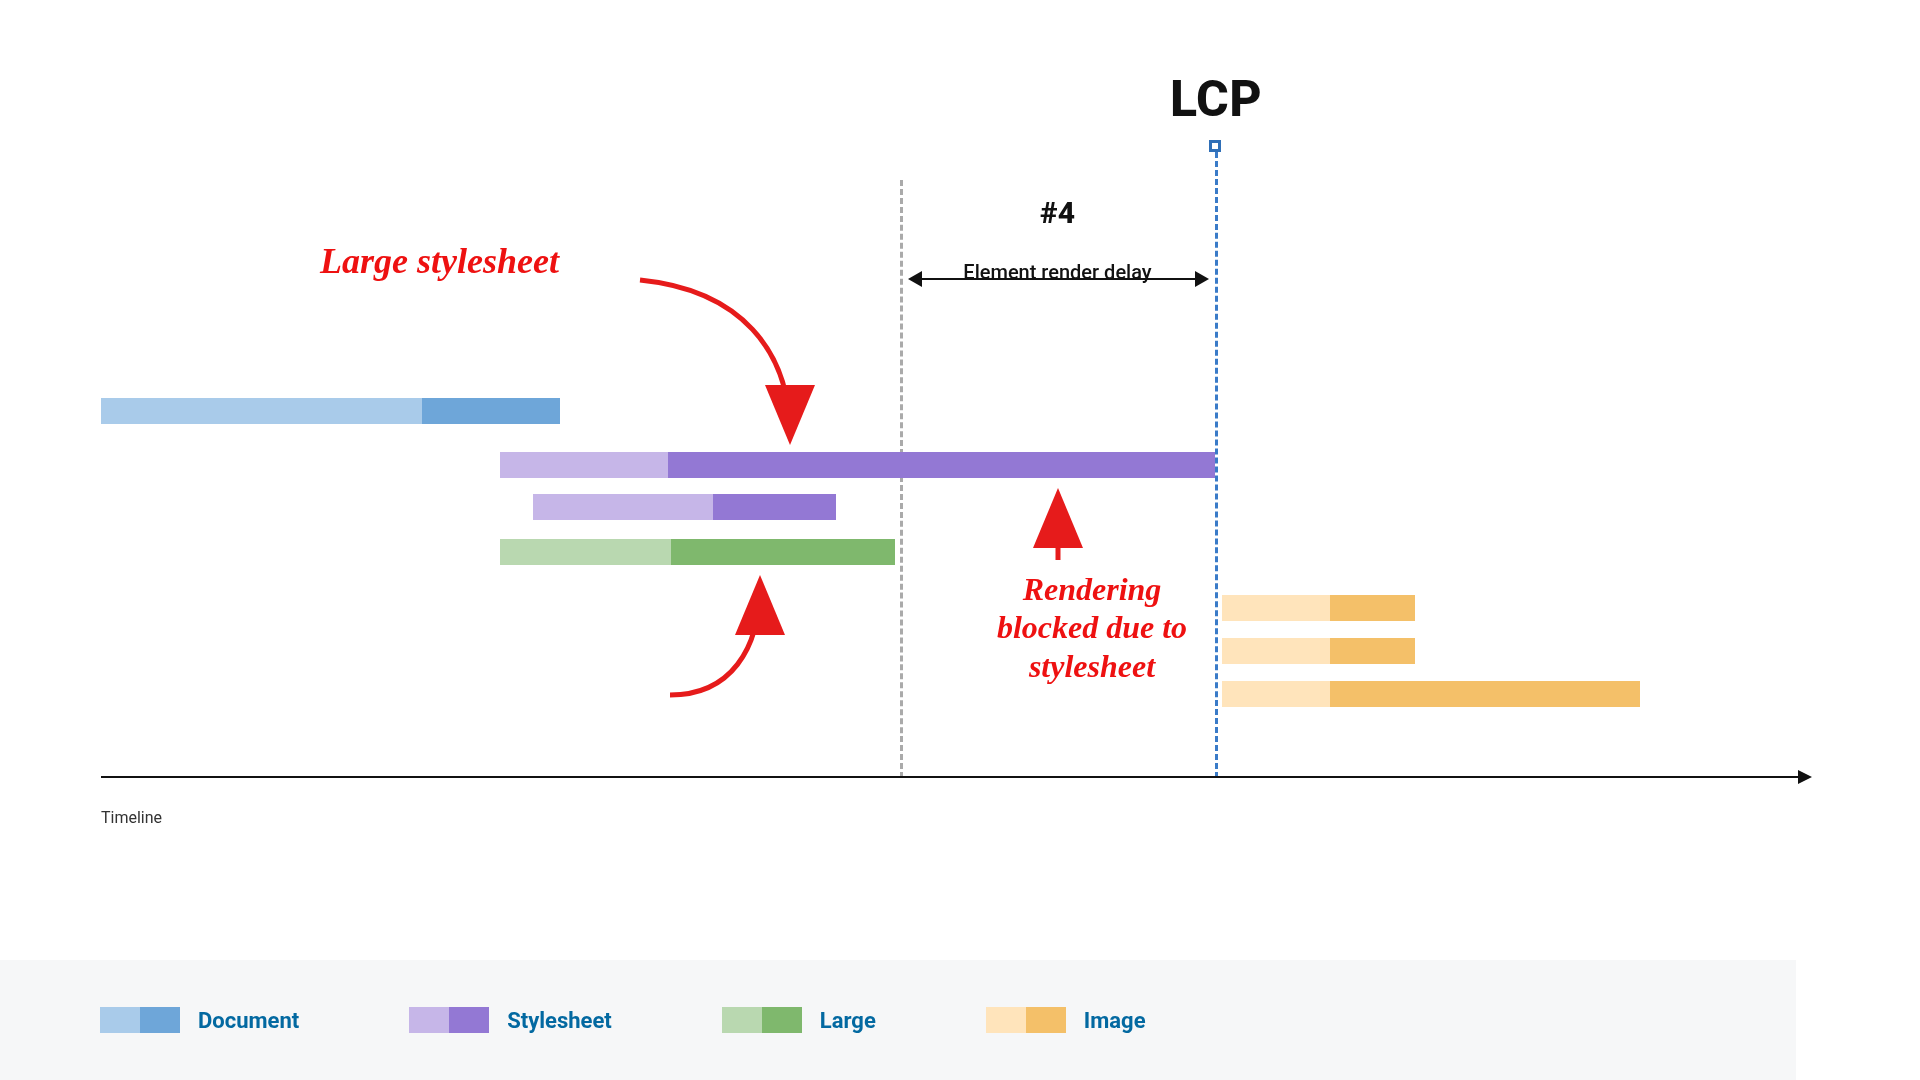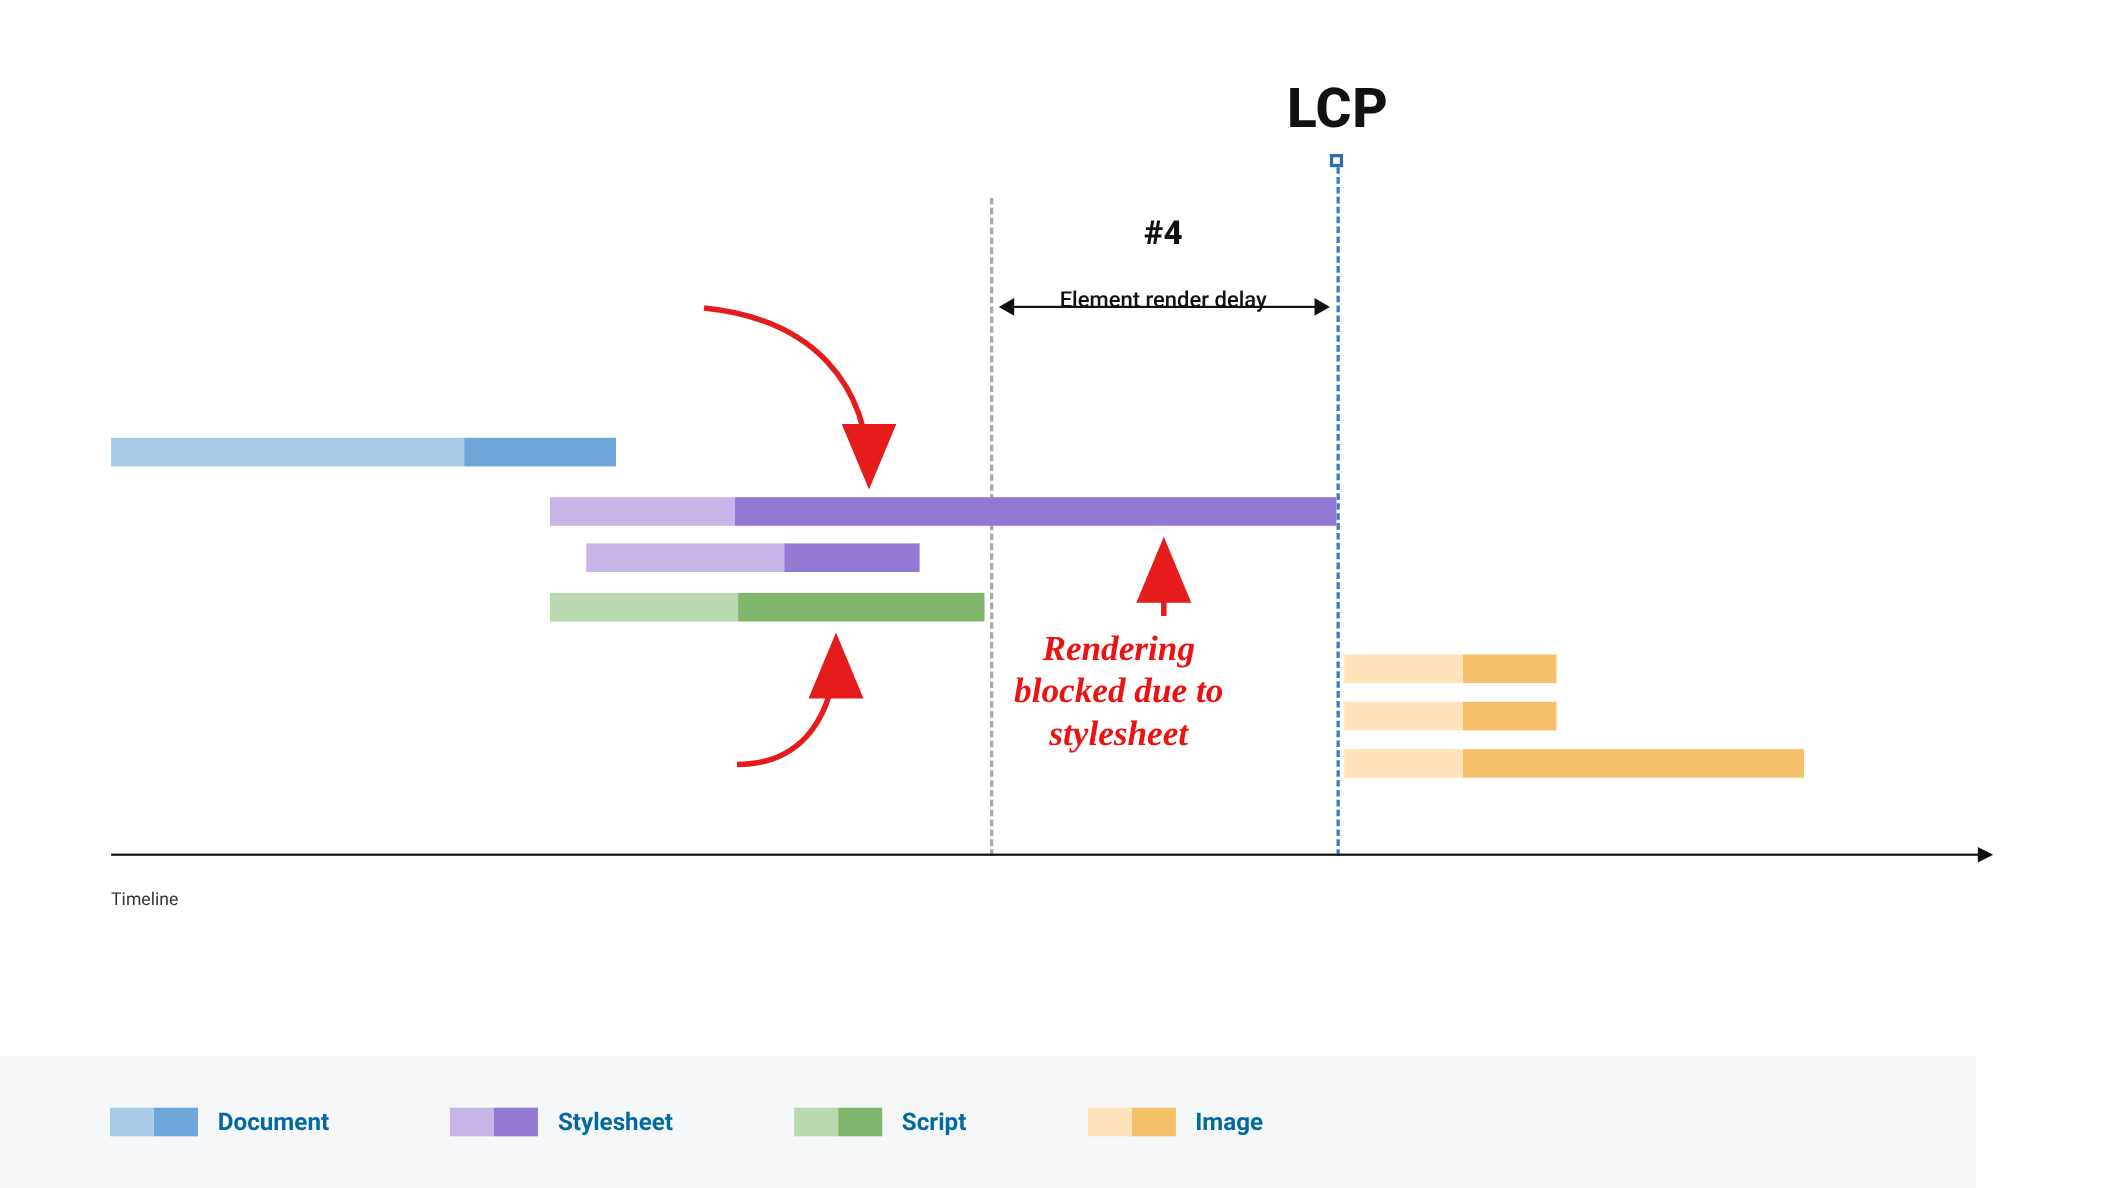--- a/index.html
+++ b/index.html
@@ -190,21 +190,22 @@
     <div class="dark" style="left:108px; right:0; background:#f4c069;"></div>
   </div>
   <div class="bar" style="left:1222px; top:681px; width:418px;">
     <div class="light" style="left:0; width:108px; background:#ffe4bb;"></div>
     <div class="dark" style="left:108px; right:0; background:#f4c069;"></div>
   </div>
 
   <div class="axis" style="left:101px; width:1709px; top:776px;"></div>
   <div class="axis-label" style="left:101px; top:808px;">Timeline</div>
 
-  <div class="hand" style="left:897px; top:570px; width:240px; font-size:32px;">Rendering blocked due to stylesheet</div>
+  <div class="hand" style="left:320px; top:240px; width:320px; text-align:left;">Large stylesheet</div>
+  <div class="hand" style="left:972px; top:570px; width:240px; font-size:32px;">Rendering blocked due to stylesheet</div>
 
   <svg class="arrow" style="left:0; top:0;" width="1920" height="1080">
     <defs>
       <marker id="rh1" markerWidth="14" markerHeight="14" refX="10" refY="5" orient="auto">
         <path d="M0,0 L12,5 L0,10 Z" fill="#e61b1b"></path>
       </marker>
     </defs>
     <path d="M 640 280 C 740 290, 790 350, 790 435" stroke="#e61b1b" stroke-width="5" fill="none" marker-end="url(#rh1)"></path>
   </svg>
 
@@ -239,21 +240,21 @@
         <div class="l" style="background:#c6b6e8;"></div>
           <div class="d" style="background:#9378d4;"></div>
       </div>
       <span class="legend-label">Stylesheet</span>
     </div>
     <div class="legend-item">
       <div class="swatch">
         <div class="l" style="background:#b9d8b0;"></div>
           <div class="d" style="background:#7fb86d;"></div>
       </div>
-      <span class="legend-label">Script</span>
+      <span class="legend-label">Large</span>
     </div>
     <div class="legend-item">
       <div class="swatch">
         <div class="l" style="background:#ffe4bb;"></div>
           <div class="d" style="background:#f4c069;"></div>
       </div>
       <span class="legend-label">Image</span>
     </div>
   </div>
 

